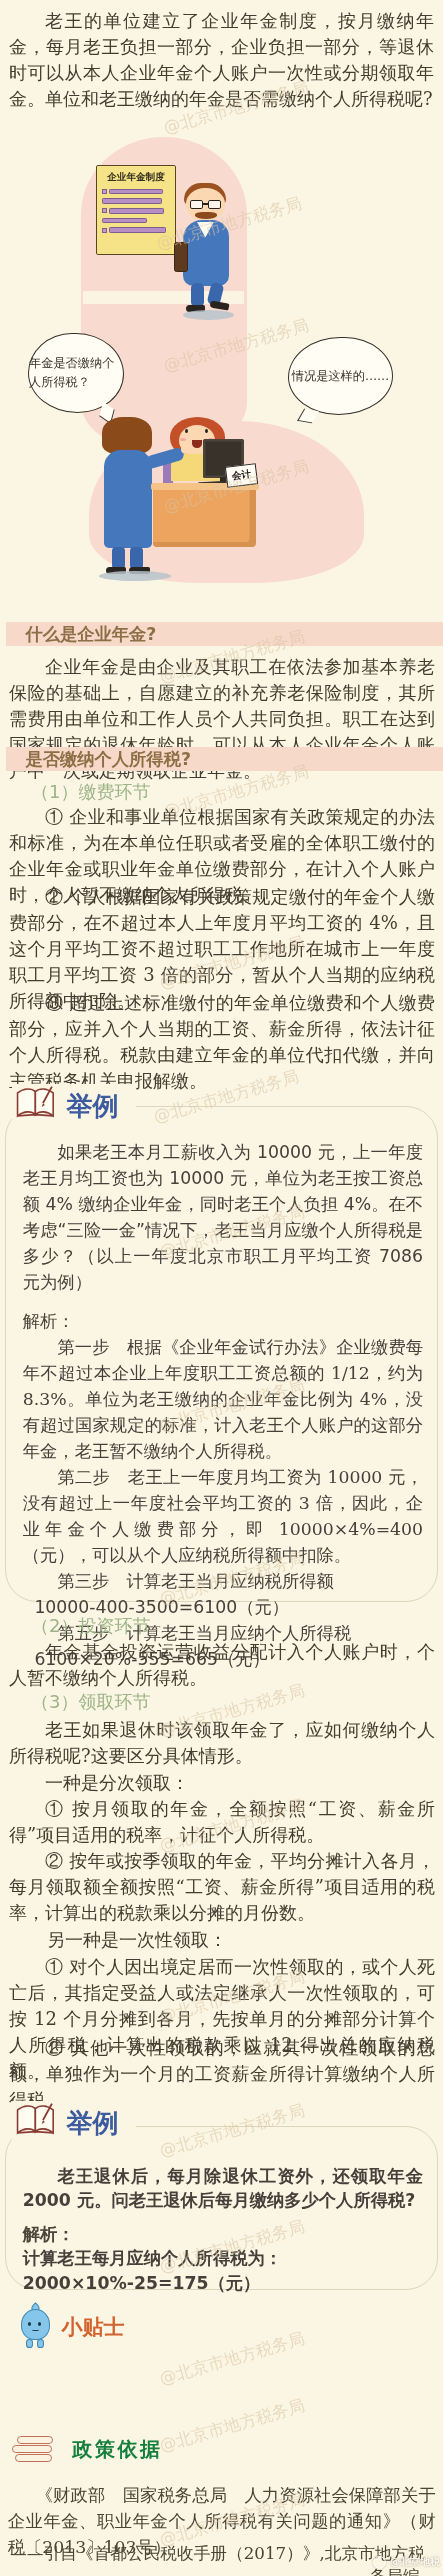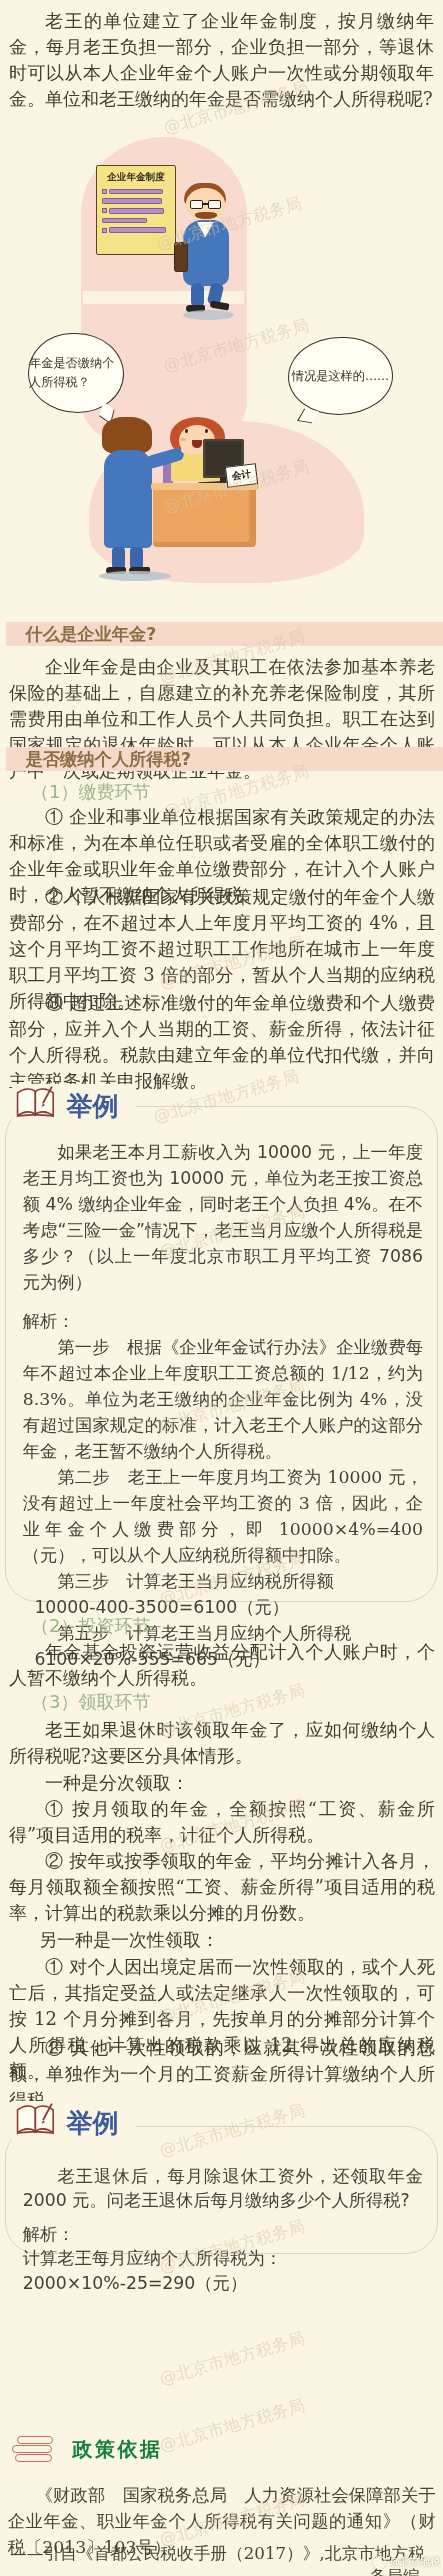--- a/index.html
+++ b/index.html
@@ -293,43 +293,55 @@
   </div>
 
   <div class="green-head" style="top:1614px;">（2）投资环节</div>
   <div class="para indent" style="top:1639px; left:9px; width:426px;">年金基金投资运营收益分配计入个人账户时，个人暂不缴纳个人所得税。</div>
 
   <div class="green-head" style="top:1690px;">（3）领取环节</div>
   <div class="para indent" style="top:1717px; left:9px; width:426px;">老王如果退休时该领取年金了，应如何缴纳个人所得税呢?这要区分具体情形。</div>
   <div class="para indent" style="top:1796px; left:9px; width:426px;">① 按月领取的年金，全额按照“工资、薪金所得”项目适用的税率，计征个人所得税。</div>
   <div class="para indent" style="top:1770px; left:9px; width:426px;">一种是分次领取：</div>
   <div class="para indent" style="top:1848px; left:9px; width:426px;">② 按年或按季领取的年金，平均分摊计入各月，每月领取额全额按照“工资、薪金所得”项目适用的税率，计算出的税款乘以分摊的月份数。</div>
-  <div class="para indent" style="top:1927px; left:3px; width:426px;">另一种是一次性领取：</div>
+  <div class="para indent" style="top:1927px; left:11px; width:426px;">另一种是一次性领取：</div>
   <div class="para indent" style="top:1954px; left:9px; width:426px;">① 对个人因出境定居而一次性领取的，或个人死亡后，其指定受益人或法定继承人一次性领取的，可按 12 个月分摊到各月，先按单月的分摊部分计算个人所得税，计算出的税款乘以 12 得出总的应纳税额。</div>
   <div class="para indent" style="top:2035px; left:9px; width:426px;">② 其他一次性领取的，应就其一次性领取的总额，单独作为一个月的工资薪金所得计算缴纳个人所得税。</div>
 
   <div class="ex-head" style="top:2101px;">
     <svg width="42" height="37" viewBox="0 0 66 58">
       <path d="M4 14 C14 6 26 6 32 12 L32 48 C26 42 14 42 4 50 Z" fill="#fffdf2" stroke="#8a3c34" stroke-width="2.5"></path>
       <path d="M60 14 C50 6 38 6 32 12 L32 48 C38 42 50 42 60 50 Z" fill="#fffdf2" stroke="#8a3c34" stroke-width="2.5"></path>
       <path d="M4 50 L32 48 L60 50" fill="none" stroke="#8a3c34" stroke-width="2.5"></path>
       <line x1="44" y1="30" x2="58" y2="4" stroke="#8a3c34" stroke-width="3"></line>
       <path d="M44 30 l-2 6 l5 -3 z" fill="#8a3c34"></path>
     </svg>
     <span class="ex-label">举例</span>
   </div>
-  <div class="ex-box" style="top:2126px; height:128px;">
+  <div class="ex-box" style="top:2126px; height:164px;font-weight:bold;">
     <div class="inner" style="padding-top:37px; line-height:24.4px;">
       <p class="q" style="margin-bottom:9px;">老王退休后，每月除退休工资外，还领取年金 2000 元。问老王退休后每月缴纳多少个人所得税?</p>
       <p class="analysis">解析：</p>
       <p class="formula" style="padding-left:0;">计算老王每月应纳个人所得税为：</p>
-      <p class="formula" style="padding-left:0;">2000×10%-25=290（元）</p>
-    </div>
-  </div>
-
+      <p class="formula" style="padding-left:0;">2000×10%-25=175（元）</p>
+    </div>
+  </div>
+
+  <div class="tip-head">
+    <div class="mascot">
+      <div class="drop-tip"></div>
+        <div class="drop-body"></div>
+      <div class="eye e1"></div>
+        <div class="eye e2"></div>
+        <div class="smile"></div>
+      <div class="foot f1"></div>
+        <div class="foot f2"></div>
+    </div>
+    <span class="tip-label">小贴士</span>
+  </div>
 
   <div class="policy-head">
     <div class="books">
       <div class="b b1"></div>
         <div class="b b2"></div>
         <div class="b b3"></div>
     </div>
     <span class="policy-title">政策依据</span>
   </div>
   <div class="citation">《财政部　国家税务总局　人力资源社会保障部关于企业年金、职业年金个人所得税有关问题的通知》（财税〔2013〕103号）</div>

